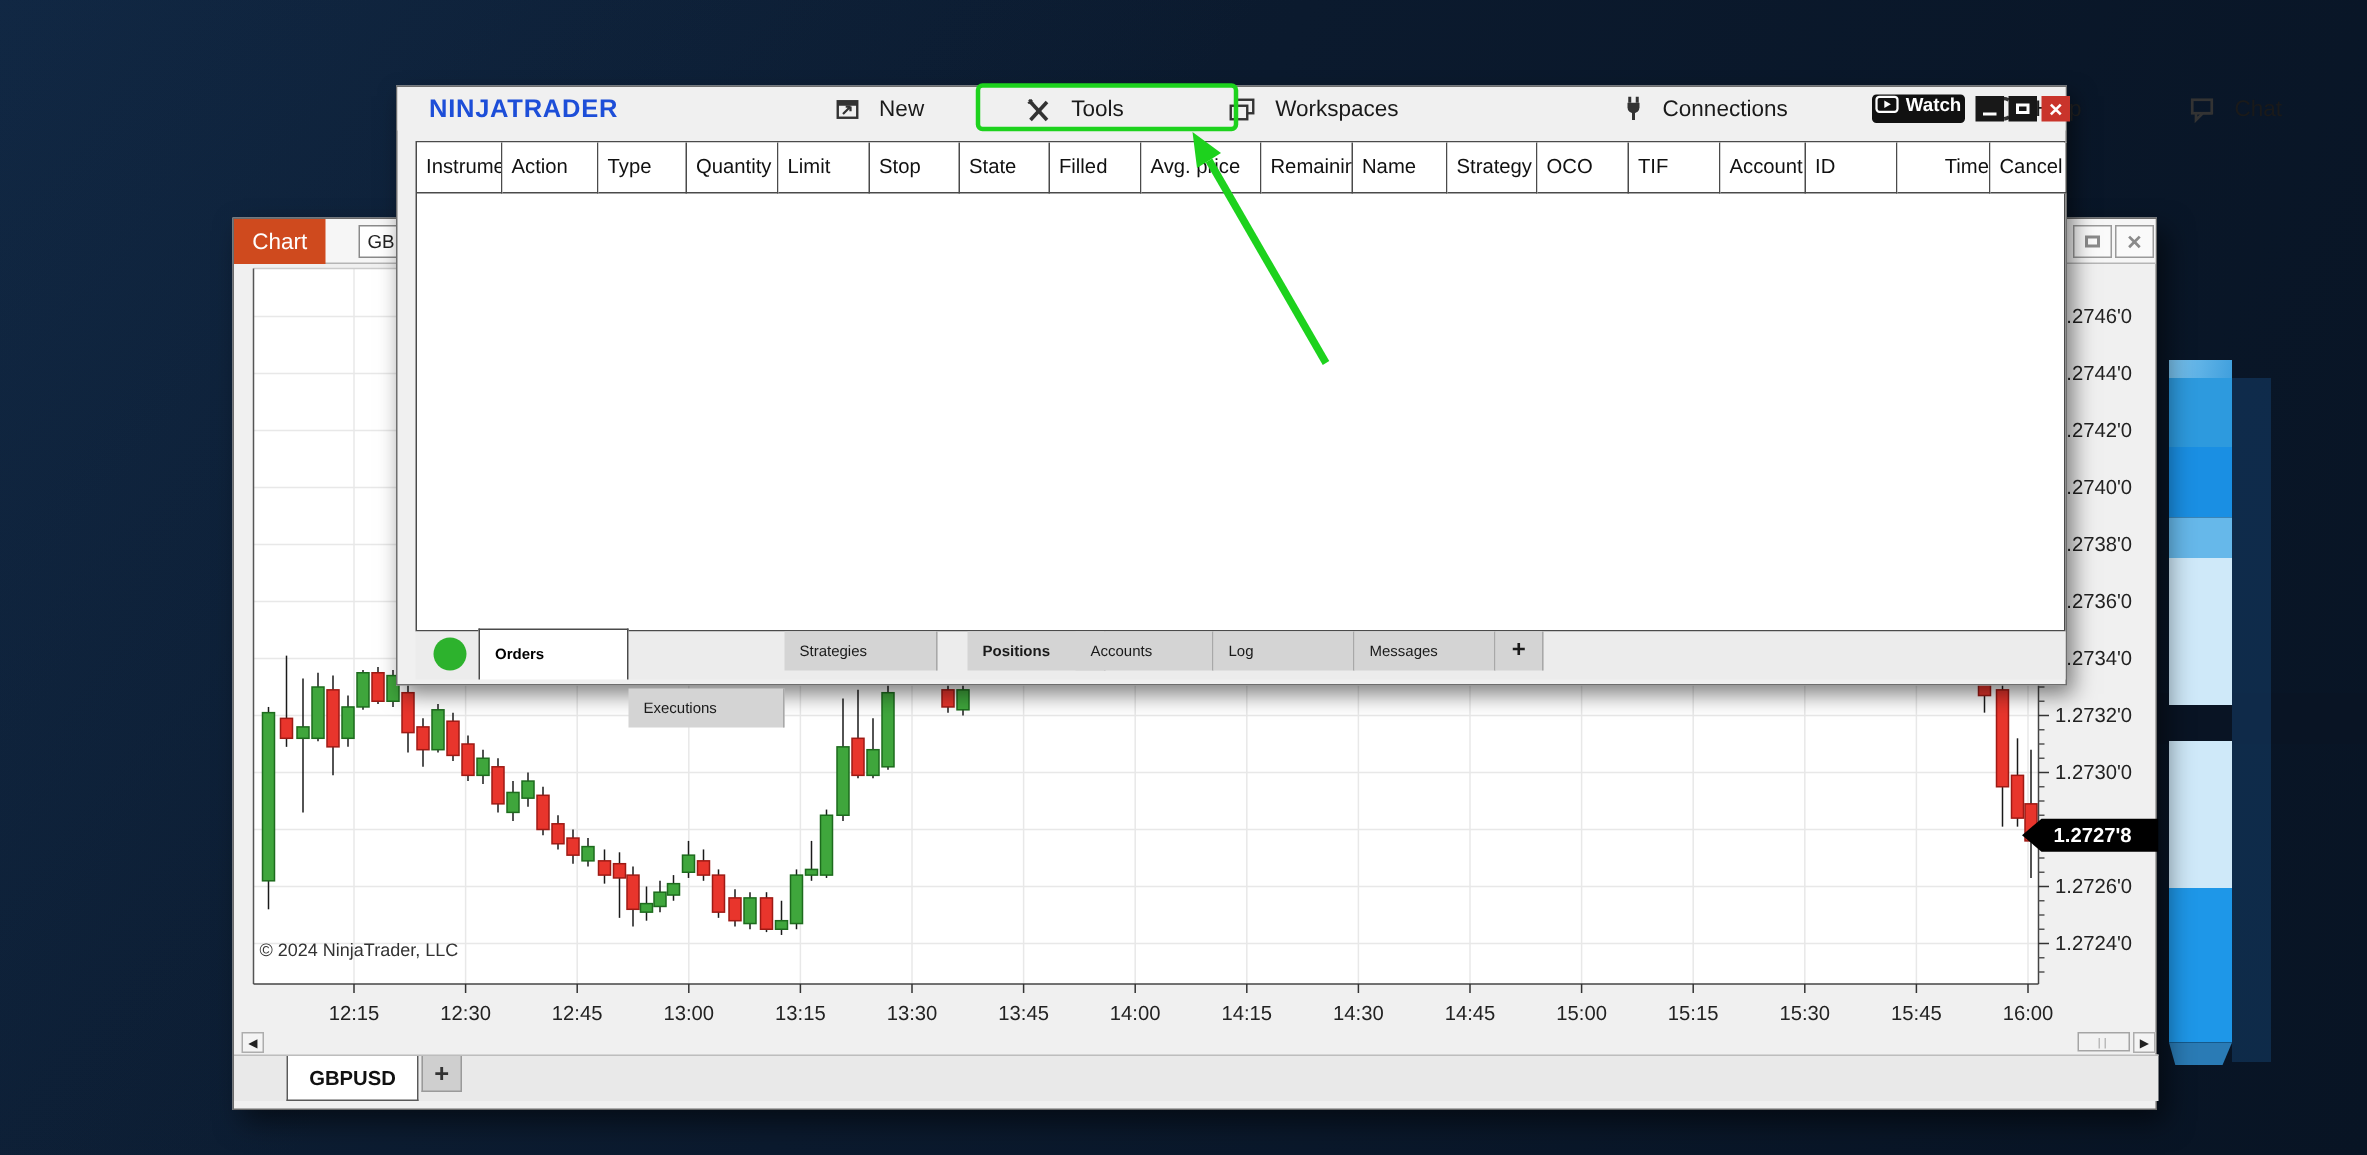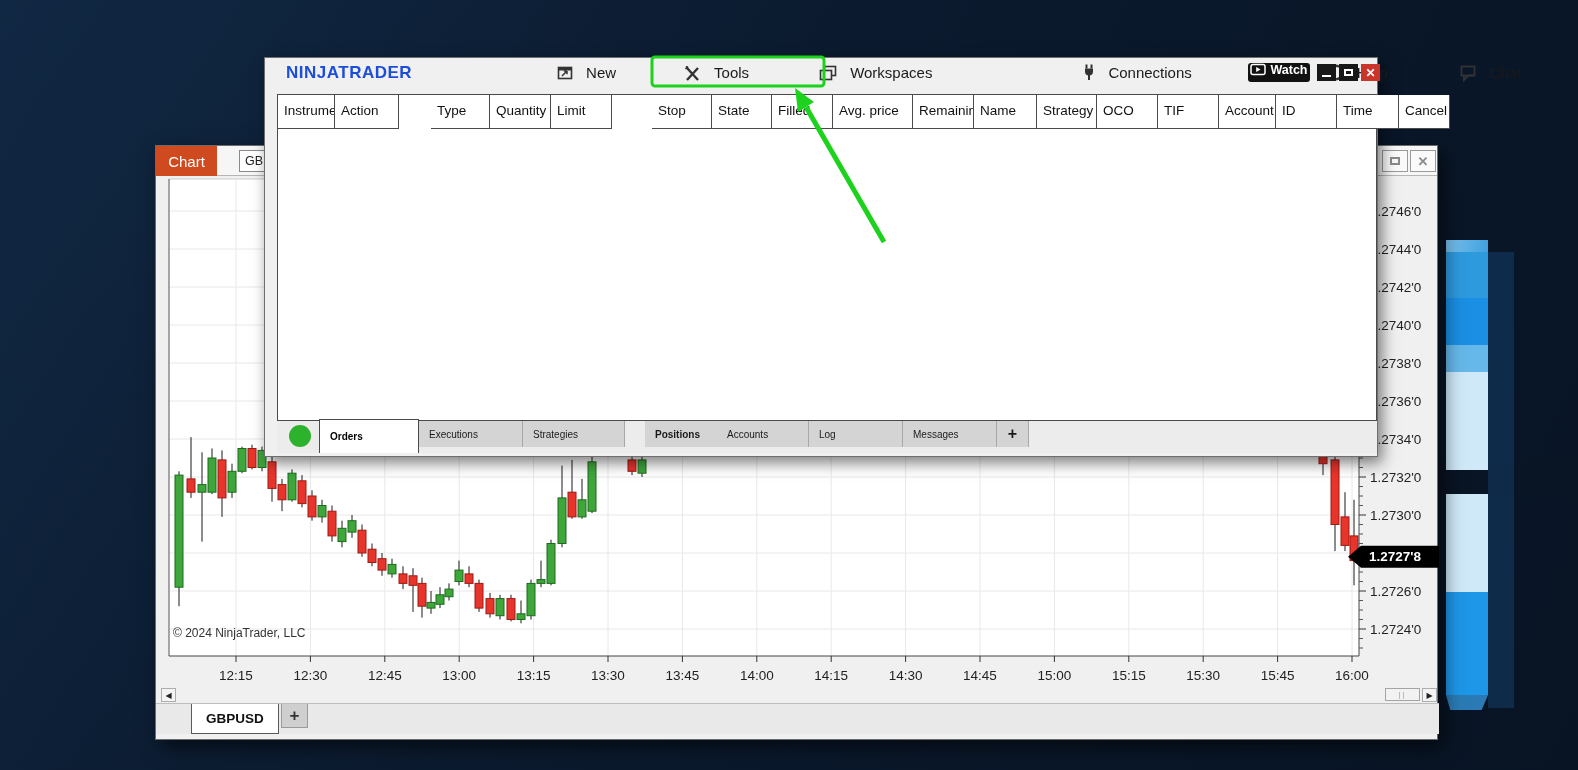--- a/index.html
+++ b/index.html
@@ -410,43 +410,43 @@
       <div class="win-btn wb-max" style="left:1074px;">
           <span></span>
         </div>
       <div class="win-btn wb-close" id="ow-close" style="left: 1096px; background: rgb(201, 52, 43);">✕</div>
     </div>
 
     <div class="abs ow-panel">
       <div id="col-header">
           <div class="col-cell" style="width: 57px;">Instrument</div>
           <div class="col-cell" style="width: 64px;">Action</div>
-          <div class="col-cell" style="width: 59px; margin-left: 32px;">Type</div>
+          <div class="col-cell" style="width: 59px;">Type</div>
           <div class="col-cell" style="width: 61px;">Quantity</div>
           <div class="col-cell" style="width: 61px;">Limit</div>
-          <div class="col-cell" style="width: 60px; margin-left: 40px;">Stop</div>
+          <div class="col-cell" style="width: 60px;">Stop</div>
           <div class="col-cell" style="width: 60px;">State</div>
           <div class="col-cell" style="width: 61px;">Filled</div>
           <div class="col-cell" style="width: 80px;">Avg. price</div>
           <div class="col-cell" style="width: 61px;">Remaining</div>
           <div class="col-cell" style="width: 63px;">Name</div>
           <div class="col-cell" style="width: 60px;">Strategy</div>
           <div class="col-cell" style="width: 61px;">OCO</div>
           <div class="col-cell" style="width: 61px;">TIF</div>
           <div class="col-cell" style="width: 57px;">Account</div>
           <div class="col-cell" style="width: 61px;">ID</div>
-          <div class="col-cell" style="width: 62px;">Time</div>
+          <div class="col-cell" style="width: 62px; text-align: right;">Time</div>
           <div class="col-cell" style="width: 51px;">Cancel</div>
         </div>
     </div>
 
     <div class="abs ow-tabstrip" id="ow-tabstrip">
       <div class="status-dot" id="status-dot" style="background: rgb(45, 178, 45);"></div>
     <div class="ow-tab active" style="left: 42px; width: 100px;">Orders</div>
-        <div class="ow-tab gray" style="left: 142px; width: 104px;">Executions</div>
+        <div class="ow-tab gray" style="left: 142px; width: 104px; margin-top: 38px;">Executions</div>
         <div class="ow-tab gray" style="left: 246px; width: 102px;">Strategies</div>
         <div class="ow-tab gray" style="left: 368px; width: 92px; font-weight: bold;">Positions</div>
         <div class="ow-tab gray" style="left: 440px; width: 92px;">Accounts</div>
         <div class="ow-tab gray" style="left: 532px; width: 94px;">Log</div>
         <div class="ow-tab gray" style="left: 626px; width: 94px;">Messages</div>
         <div class="ow-tab gray add" style="left: 720px; width: 32px;">+</div>
       </div>
   </div>
 
   <svg id="annotation-svg" class="abs" width="1578" height="770">

